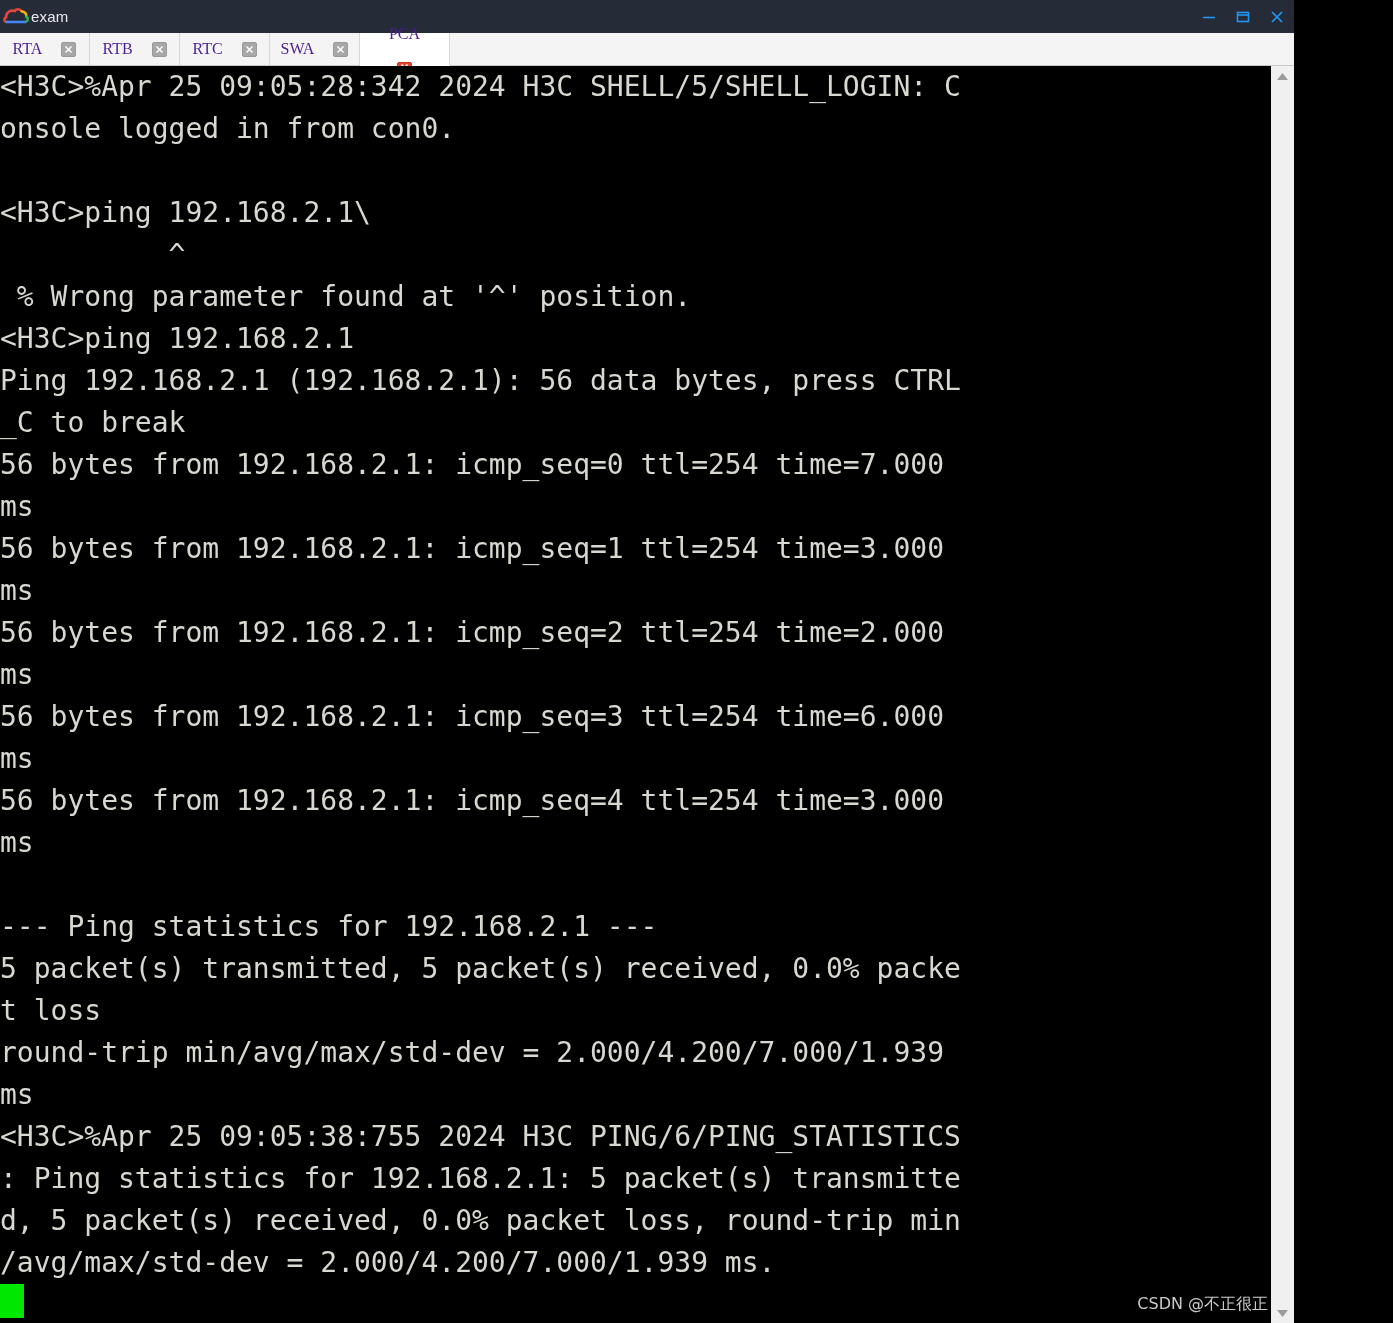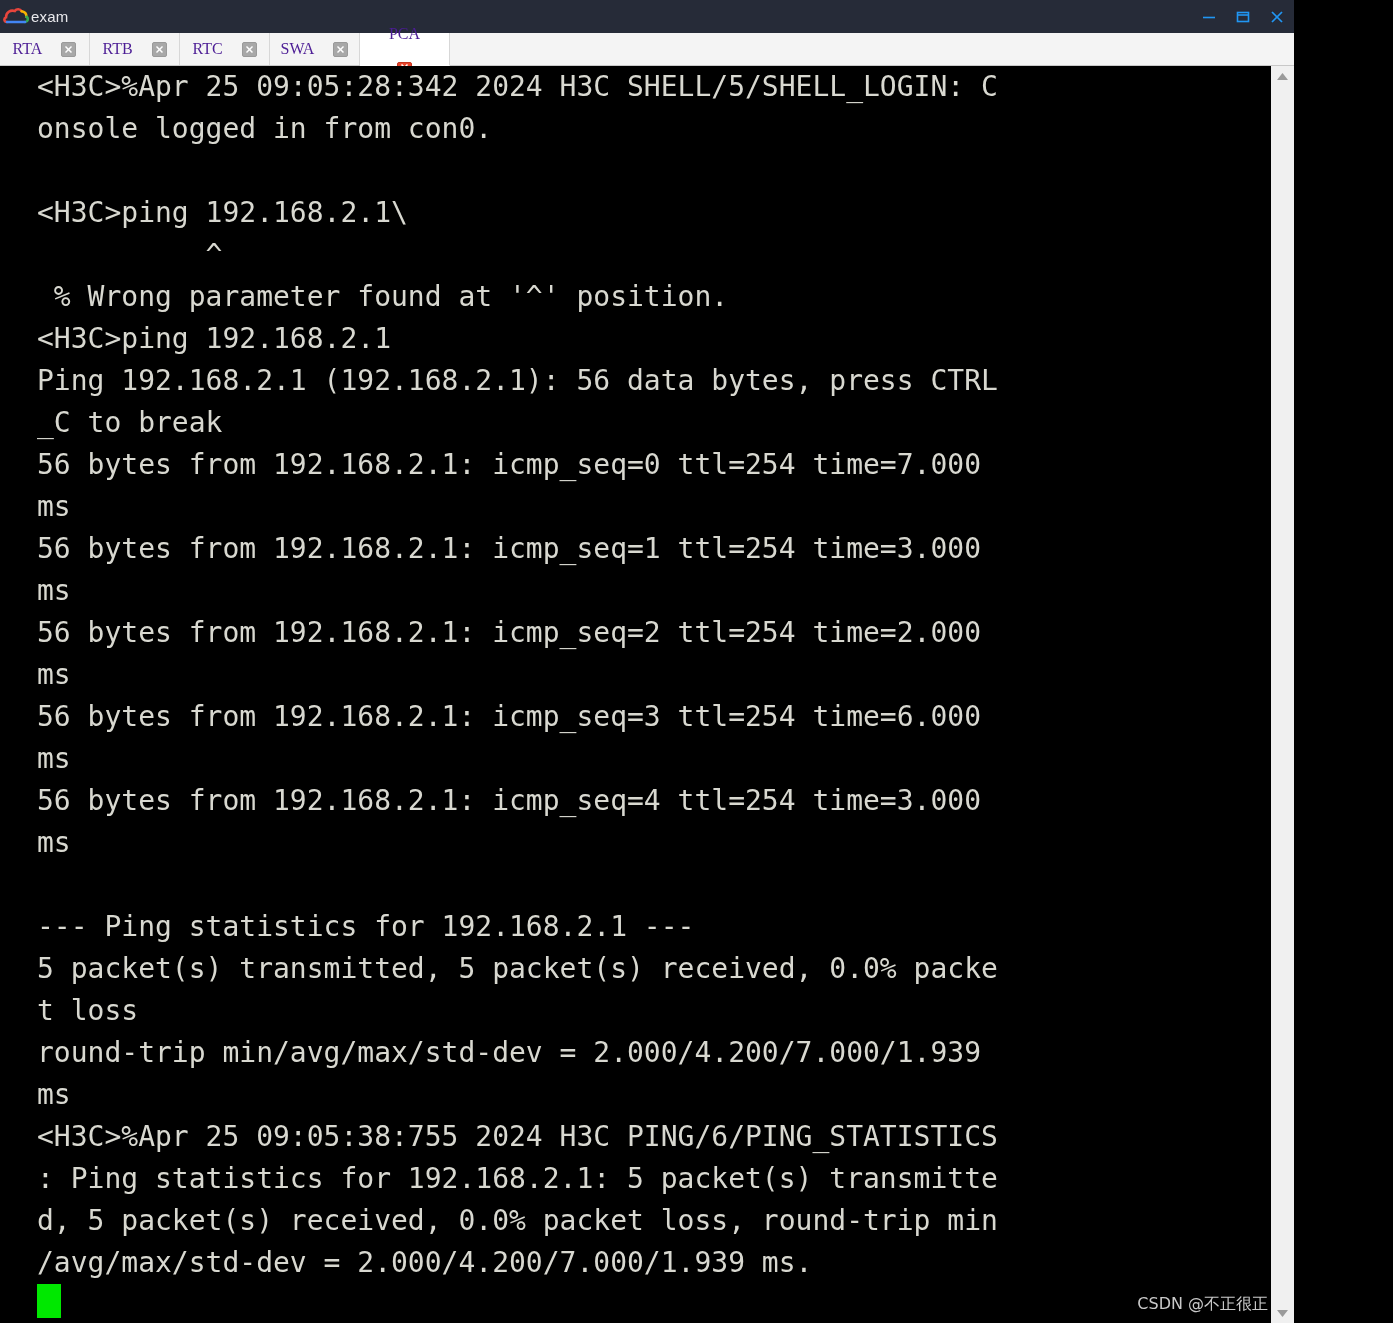--- a/index.html
+++ b/index.html
@@ -112,21 +112,20 @@
   }
   .tab-close svg { display: block; }
 
   
   .terminal-area {
     flex: 1 1 auto;
     display: flex;
     position: relative;
     background: #000;
     overflow: hidden;
-    margin-left: 37px;
   }
   .terminal {
     flex: 1 1 auto;
     background: #000000;
     color: #d8d8d0;
     font-family: "DejaVu Sans Mono", "Liberation Mono", monospace;
     font-size: 28px;
     line-height: 42px;
     white-space: pre;
     overflow: hidden;

